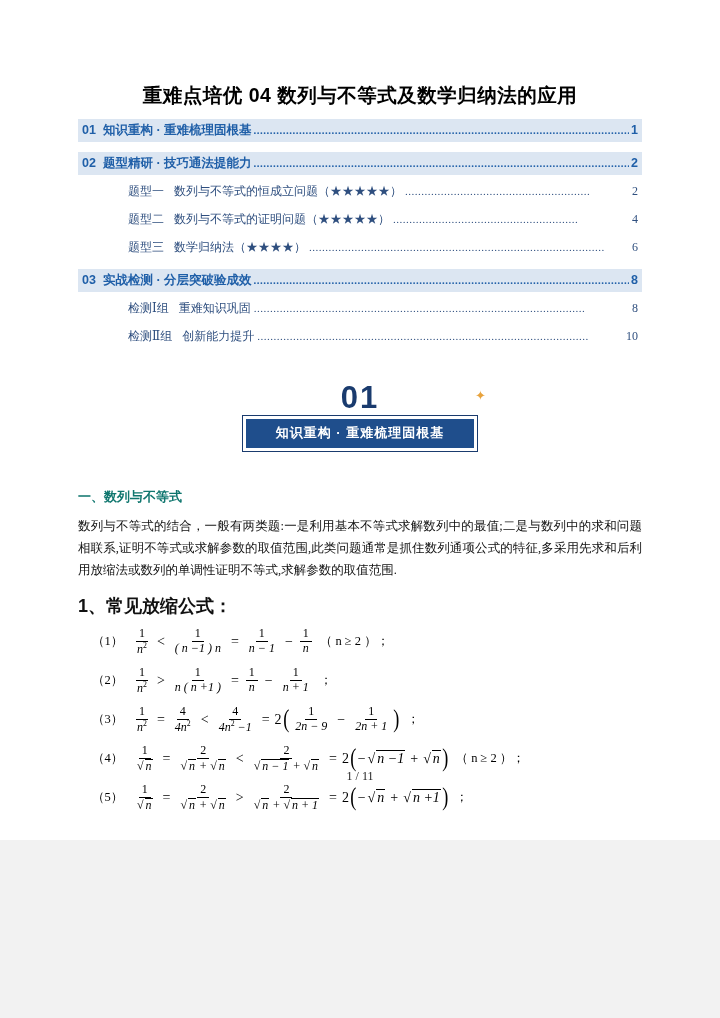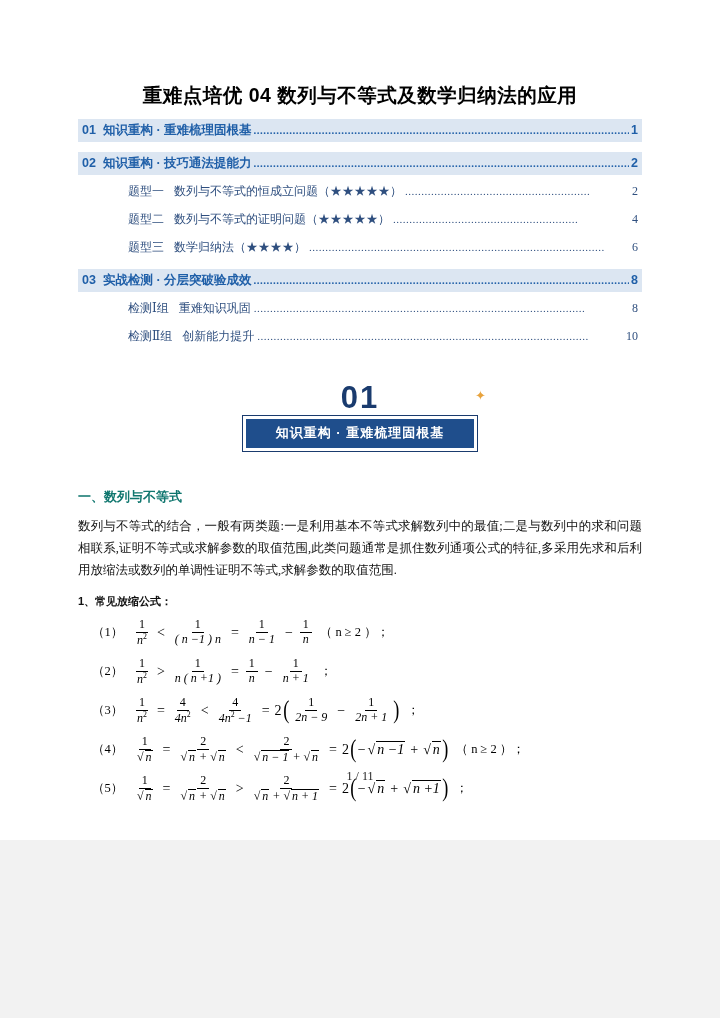--- a/index.html
+++ b/index.html
@@ -144,21 +144,21 @@
   }
   .para {
     font-size: 12.5px;
     color: #111;
     line-height: 1.75;
     text-align: justify;
   }
   .h-sub {
     font-family: "Liberation Sans", sans-serif;
     font-weight: bold;
-    font-size: 11px;
+    font-size: 18px;
     color: #111;
     margin-top: 12px;
     margin-bottom: 4px;
   }
 
   .formula-row {
     display: flex;
     align-items: center;
     font-size: 13px;
     margin: 9px 0 9px 14px;
@@ -243,21 +243,21 @@
 
       <div class="toc-l1">
         <span class="num">01</span>
         <span>知识重构 · 重难梳理固根基</span>
         <span class="dots">......................................................................................................................</span>
         <span class="pg">1</span>
       </div>
 
       <div class="toc-l1">
         <span class="num">02</span>
-        <span>知识重构 · 技巧通法提能力</span>
+        <span>题型精研 · 技巧通法提能力</span>
         <span class="dots">......................................................................................................................</span>
         <span class="pg">2</span>
       </div>
 
       <div class="toc-l2">
         <span class="label">题型一</span>
         <span class="title-txt">数列与不等式的恒成立问题（★★★★★）</span>
         <span class="dots">.........................................................</span>
         <span class="pg">2</span>
       </div>

